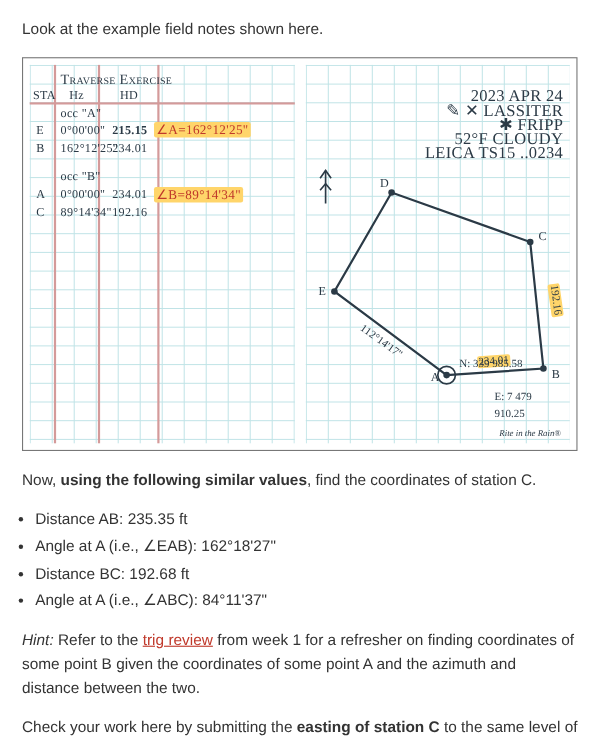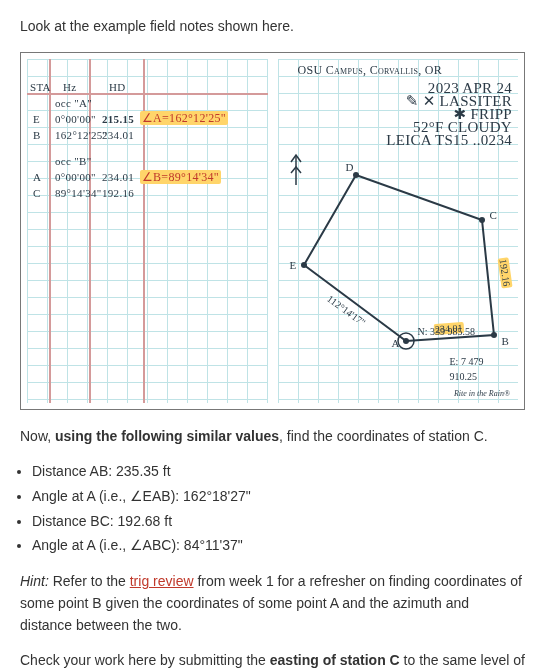--- a/index.html
+++ b/index.html
@@ -107,20 +107,21 @@
 </style>
 </head>
 <body>
 
 <p>Look at the example field notes shown here.</p>
 
 <div class="fieldnotes">
 
   <div class="sheet left">
     <div class="grid-bg"></div>
+    <span class="hand title">Traverse Exercise</span>
     <span class="hand hdr-sta">STA</span>
     <span class="hand hdr-hz">Hz</span>
     <span class="hand hdr-hd">HD</span>
 
     <span class="hand row1">occ "A"</span>
     <span class="hand row2a">E</span>
     <span class="hand row2b">0°00'00"</span>
     <span class="hand row2c">215.15</span>
     <span class="hand row3a">B</span>
     <span class="hand row3b">162°12'25"</span>
@@ -132,21 +133,20 @@
     <span class="hand row5b">0°00'00"</span>
     <span class="hand row5c">234.01</span>
     <span class="hand row6a">C</span>
     <span class="hand row6b">89°14'34"</span>
     <span class="hand row6c">192.16</span>
     <span class="hand ann-red ann-b"><span class="hl">∠B=89°14'34"</span></span>
   </div>
 
   <div class="sheet right">
     <div class="grid-bg"></div>
-    <span class="hand rtitle">OSU Campus, Corvallis, OR</span>
     <span class="hand meta meta1">2023 APR 24</span>
     <span class="hand meta meta2">✎ ✕ LASSITER</span>
     <span class="hand meta meta3">✱ FRIPP</span>
     <span class="hand meta meta4">52°F CLOUDY</span>
     <span class="hand meta meta5">LEICA TS15 ..0234</span>
 
     <div class="plot">
       <svg width="235" height="230">
 
         <g stroke="#2b3a46" stroke-width="1.5" fill="none">

